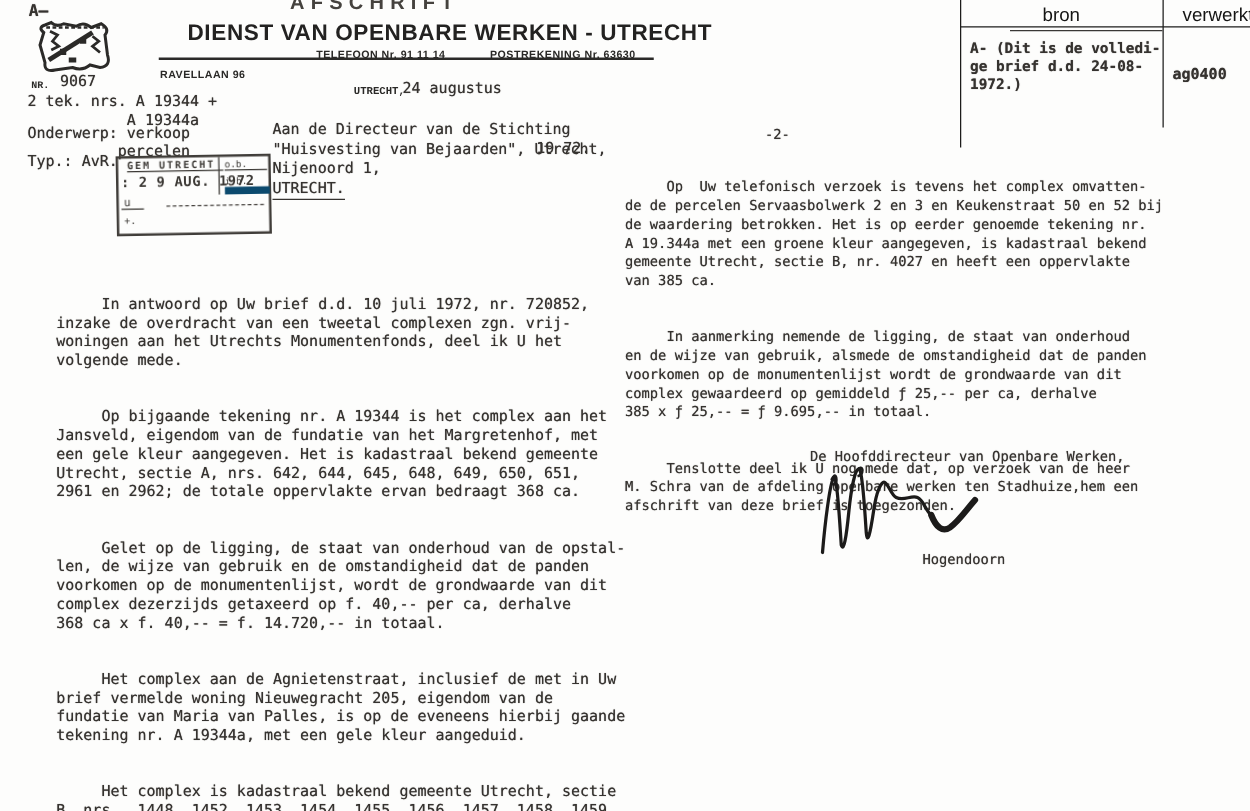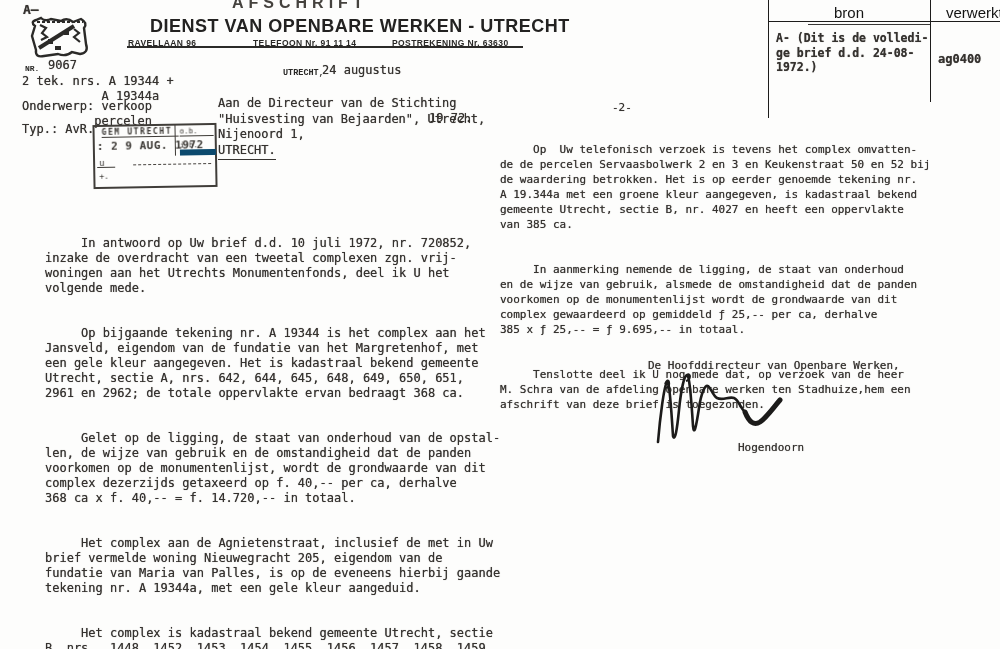--- a/index.html
+++ b/index.html
@@ -56,21 +56,21 @@
       <path d="M46,14 l5,4 l-5,4 l6,5" fill="none" stroke="#2b2a28" stroke-width="2.2"></path>
       <rect x="20" y="24" width="5" height="5" fill="#2b2a28"></rect>
       <rect x="36" y="16" width="5" height="4" fill="#2b2a28"></rect>
       <rect x="27" y="31" width="6" height="4" fill="#2b2a28"></rect>
       <path d="M9,7 h46" stroke="#2b2a28" stroke-width="2" stroke-dasharray="3 2"></path>
     </svg>
   </div>
 
   <div class="abs print copy-stamp">AFSCHRIFT</div>
   <div class="abs print org-name">DIENST VAN OPENBARE WERKEN - UTRECHT</div>
-  <div class="abs print lh-item" style="left:128px;">RAVELLAAN 96</div>
+  <div class="abs print lh-item" style="left:128px;margin-top:16px;">RAVELLAAN 96</div>
   <div class="abs print lh-item" style="left:253px;">TELEFOON Nr. 91 11 14</div>
   <div class="abs print lh-item" style="left:392px;">POSTREKENING Nr. 63630</div>
   <div class="abs lh-rule"></div>
 
   <div>
     <div class="abs t-left"></div>
     <div class="abs t-mid"></div>
     <div class="abs t-hline"></div>
     <div class="abs t-hline2"></div>
     <div class="abs print t-hdr" style="left:768px;width:162px;text-align:center;">bron</div>

